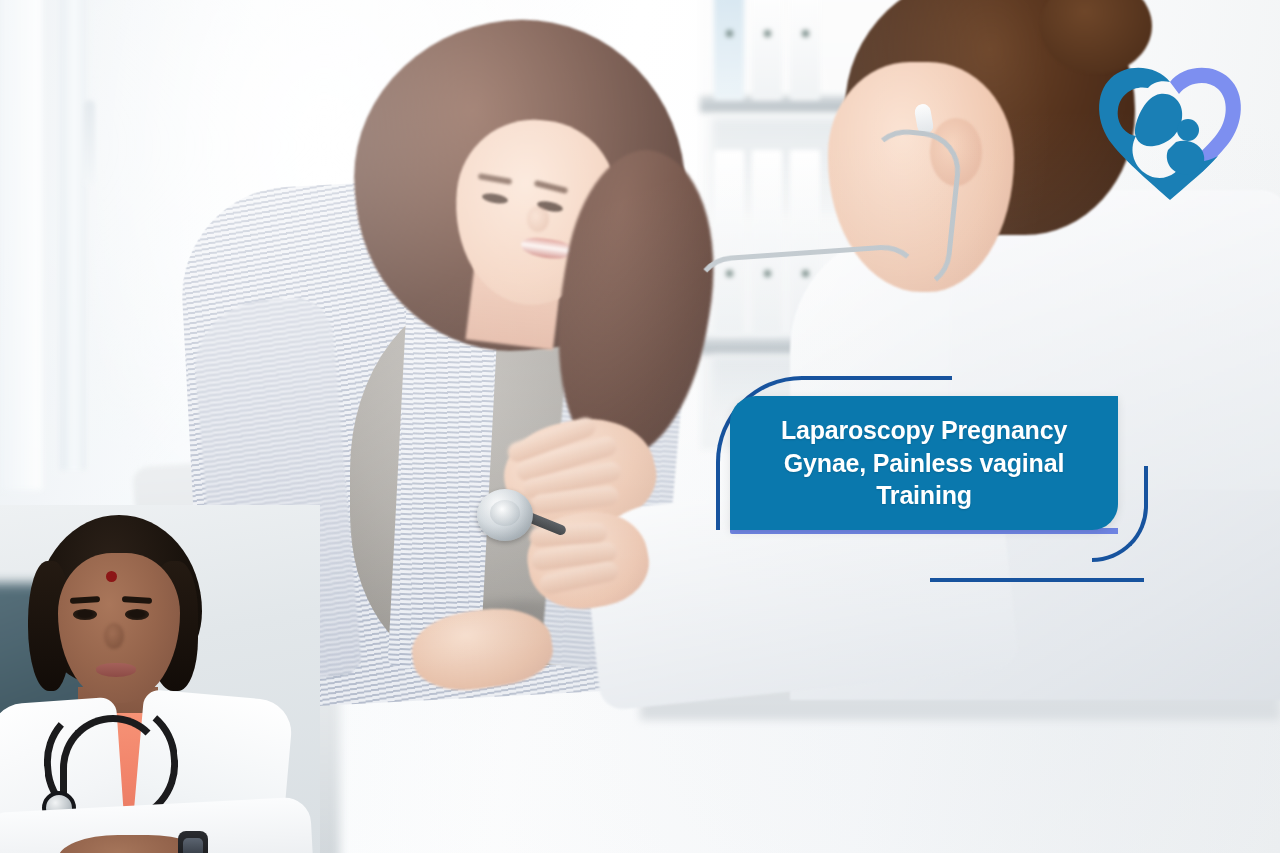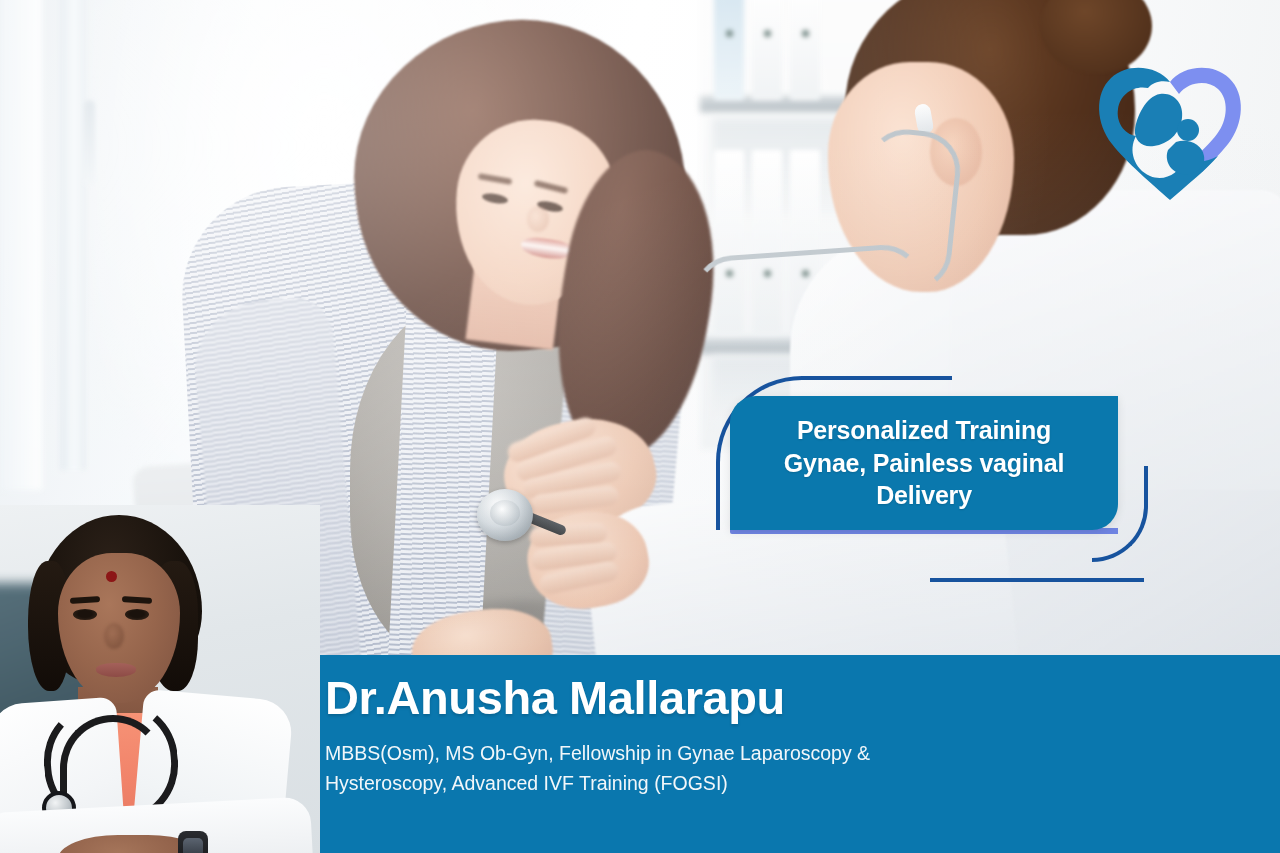--- a/index.html
+++ b/index.html
@@ -597,36 +597,27 @@
     </svg>
   </div>
 
   <div class="callout-wrap">
     <div class="callout-arc-tl"></div>
     <div class="callout-arc-br2"></div>
     <div class="callout-arc-br"></div>
     <div class="callout-underline"></div>
     <div class="callout-box">
       <div class="callout-text">
-        <span>Personalized Training</span><br>
+        <span>Laparoscopy Pregnancy</span><br>
         <span>Gynae, Painless vaginal</span><br>
-        <span>Delivery</span>
+        <span>Training</span>
       </div>
     </div>
   </div>
 
-  <div class="bottom-bar">
-    <div class="bar-text">
-      <h1 class="doctor-name">Dr.Anusha Mallarapu</h1>
-      <p class="doctor-creds">
-        <span>MBBS(Osm), MS Ob-Gyn, Fellowship in Gynae Laparoscopy &amp;</span><br>
-        <span>Hysteroscopy, Advanced IVF Training (FOGSI)</span>
-      </p>
-    </div>
-  </div>
 
   <div class="inset-portrait">
     <div class="ip-bg"></div>
     <div class="ip-bg-teal"></div>
 
     <div class="ip-hair"></div>
     <div class="ip-hair-side"></div>
     <div class="ip-hair-side r"></div>
     <div class="ip-neck"></div>
     <div class="ip-face"></div>

